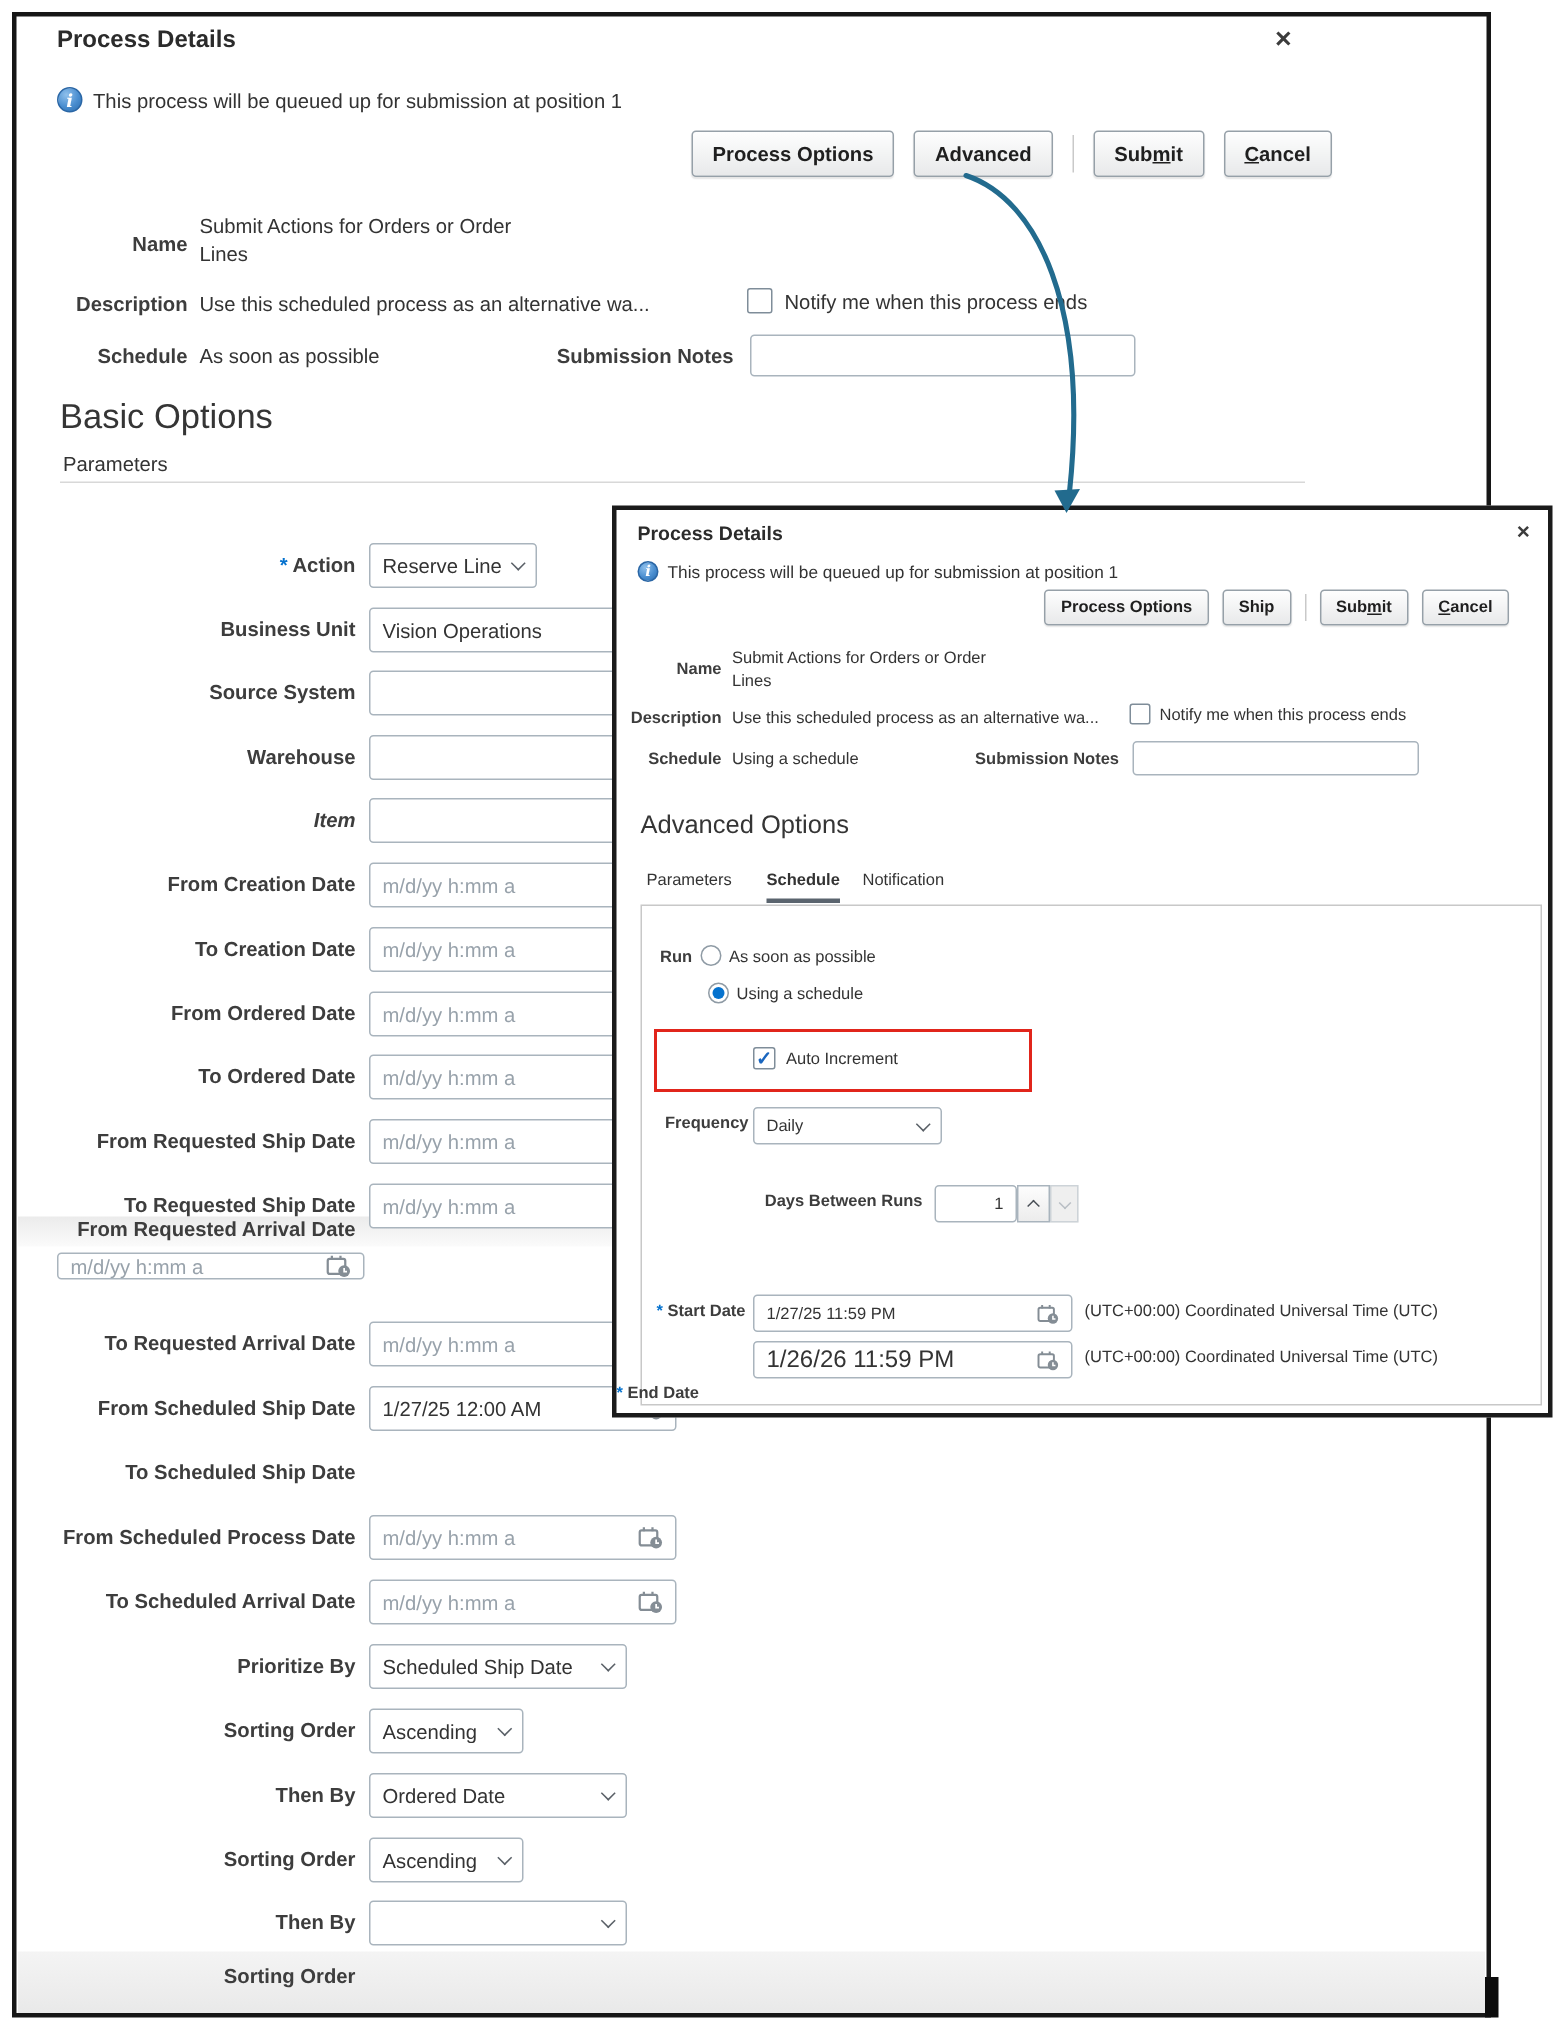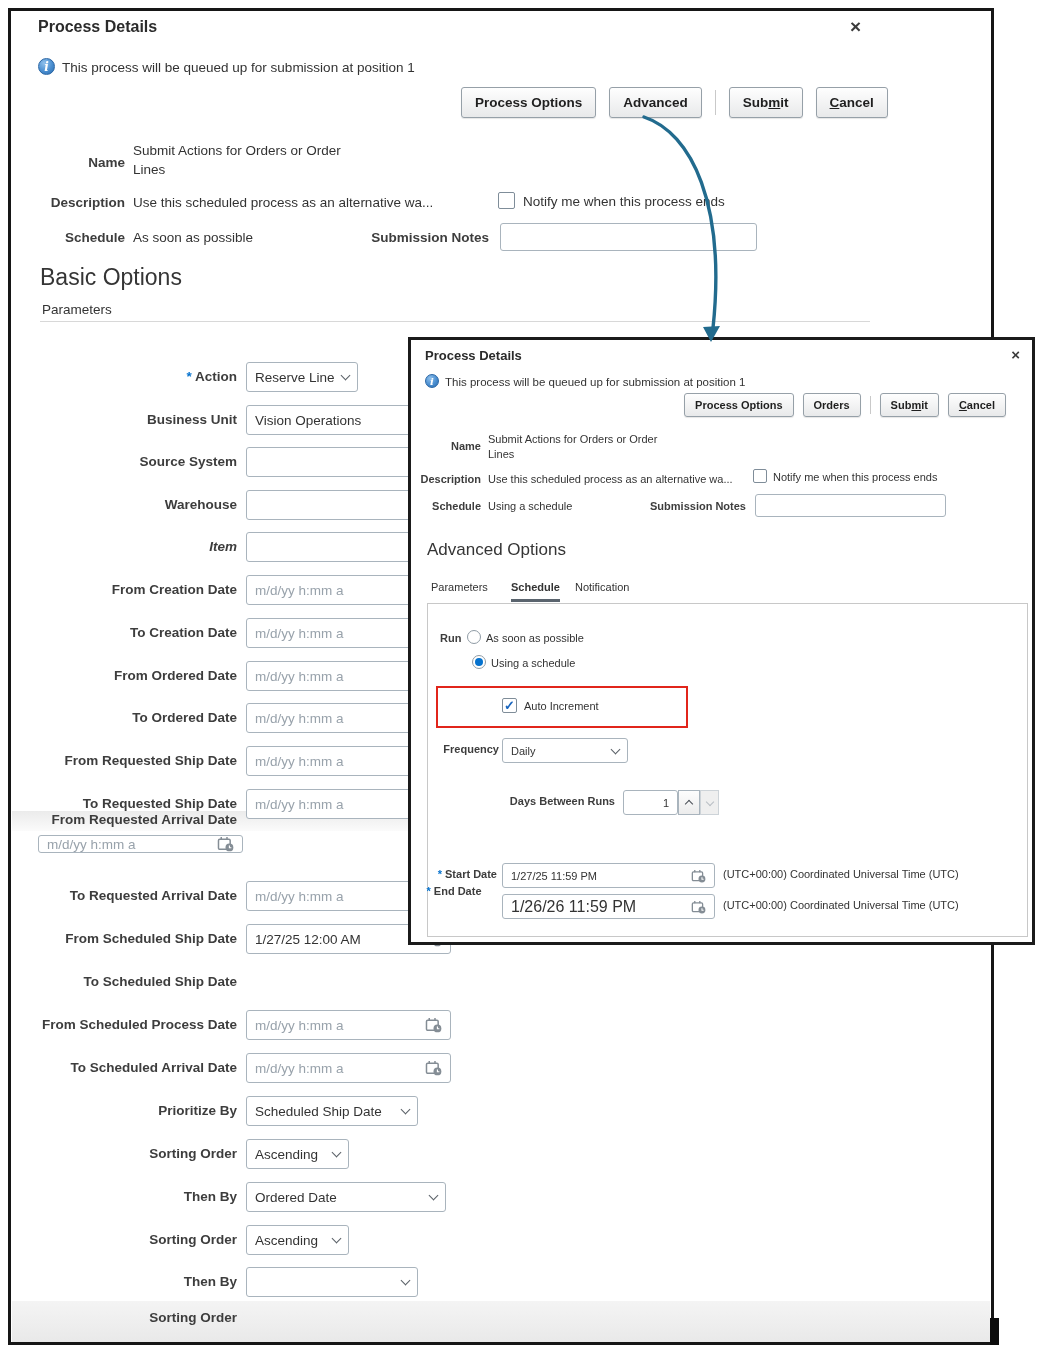--- a/index.html
+++ b/index.html
@@ -339,21 +339,21 @@
       </div>
       <div class="frow" style="left: 38px; top: 1139px;">
         <div class="flabel">Sorting Order</div>
         <div class="tfield fbox" style="width: 103px;">
           <span class="fval">Ascending</span>
           <span class="chev"></span>
         </div>
       </div>
       <div class="frow" style="left: 38px; top: 1182px;">
         <div class="flabel">Then By</div>
-        <div class="tfield fbox" style="width: 200px;">
+        <div class="tfield fbox" style="width: 172px;">
           <span class="fval">Ordered Date</span>
           <span class="chev"></span>
         </div>
       </div>
       <div class="frow" style="left: 38px; top: 1225px;">
         <div class="flabel">Sorting Order</div>
         <div class="tfield fbox" style="width: 103px;">
           <span class="fval">Ascending</span>
           <span class="chev"></span>
         </div>
@@ -373,21 +373,21 @@
 
 <div class="overlay">
   <div class="abs o-title" style="left:14px;top:8px">Process Details</div>
   <div class="abs o-close" style="right:12px;top:7px">×</div>
 
   <span class="abs info-ic" style="left:14px;top:34px;width:14px;height:14px;font-size:10px">i</span>
   <div class="abs o-info" style="left:34px;top:36px">This process will be queued up for submission at position 1</div>
 
   <div class="abs btnrow" id="overlay-buttons" style="right:26px;top:53px;gap:9px">
       <div class="btn" style="height: 24px; font-size: 11px; padding: 0px 10px;">Process Options</div>
-      <div class="btn" style="height: 24px; font-size: 11px; padding: 0px 10px;">Orders</div>
+      <div class="btn" style="height: 24px; font-size: 11px; padding: 0px 10px;">Ship</div>
       <div class="btnsep" style="height: 18px;"></div>
       <div class="btn" style="height: 24px; font-size: 11px; padding: 0px 10px;">Sub<u>m</u>it</div>
       <div class="btn" style="height: 24px; font-size: 11px; padding: 0px 10px;"><u>C</u>ancel</div>
     </div>
 
   <div class="abs o-slabel" style="left:2px;top:100px;width:68px">Name</div>
   <div class="abs o-svalue" style="left:77px;top:92px;width:190px;line-height:15px">Submit Actions for Orders or Order Lines</div>
 
   <div class="abs o-slabel" style="left:2px;top:133px;width:68px">Description</div>
   <div class="abs o-svalue" style="left:77px;top:133px;white-space:nowrap">Use this scheduled process as an alternative wa...</div>
@@ -452,21 +452,21 @@
           <rect x="1.4" y="3" width="11" height="9.5" rx="1.2" fill="none" stroke="#848d95" stroke-width="1.4"></rect>
           <line x1="4" y1="1" x2="4" y2="3.6" stroke="#848d95" stroke-width="1.4"></line>
           <line x1="9.4" y1="1" x2="9.4" y2="3.6" stroke="#848d95" stroke-width="1.4"></line>
           <circle cx="11.7" cy="10.7" r="3.7" fill="#848d95"></circle>
           <path d="M11.7 8.8 V11 h1.8" fill="none" stroke="#fff" stroke-width="1.1"></path>
         </svg>
       </span>
   </div>
   <div class="abs o-txt" style="left:312px;top:528px">(UTC+00:00) Coordinated Universal Time (UTC)</div>
 
-  <div class="abs o-lbl" style="left:0px;top:545px;width:86px;text-align:center"><span class="blue-star">*</span> <span>End Date</span></div>
+  <div class="abs o-lbl" style="left:0px;top:583px;width:86px;text-align:left"><span class="blue-star">*</span> <span>End Date</span></div>
   <div class="abs tfield" style="left:91px;top:554px;width:213px;height:25px;font-size:16px">
     <span>1/26/26 11:59 PM</span>
     <span class="ic-cal cal-sm">
         <svg width="15" height="14" viewBox="0 0 16 15">
           <rect x="1.4" y="3" width="11" height="9.5" rx="1.2" fill="none" stroke="#848d95" stroke-width="1.4"></rect>
           <line x1="4" y1="1" x2="4" y2="3.6" stroke="#848d95" stroke-width="1.4"></line>
           <line x1="9.4" y1="1" x2="9.4" y2="3.6" stroke="#848d95" stroke-width="1.4"></line>
           <circle cx="11.7" cy="10.7" r="3.7" fill="#848d95"></circle>
           <path d="M11.7 8.8 V11 h1.8" fill="none" stroke="#fff" stroke-width="1.1"></path>
         </svg>

